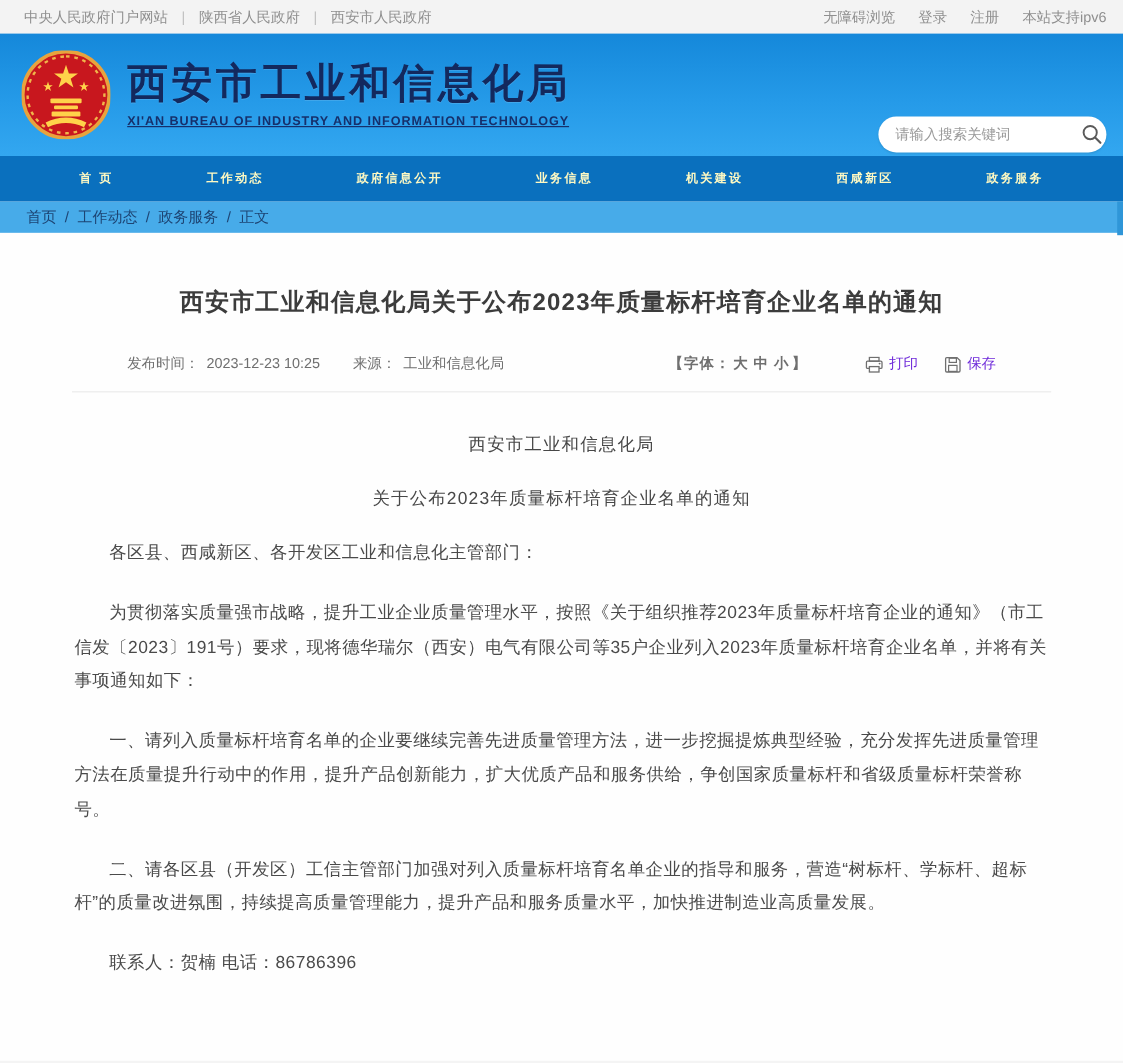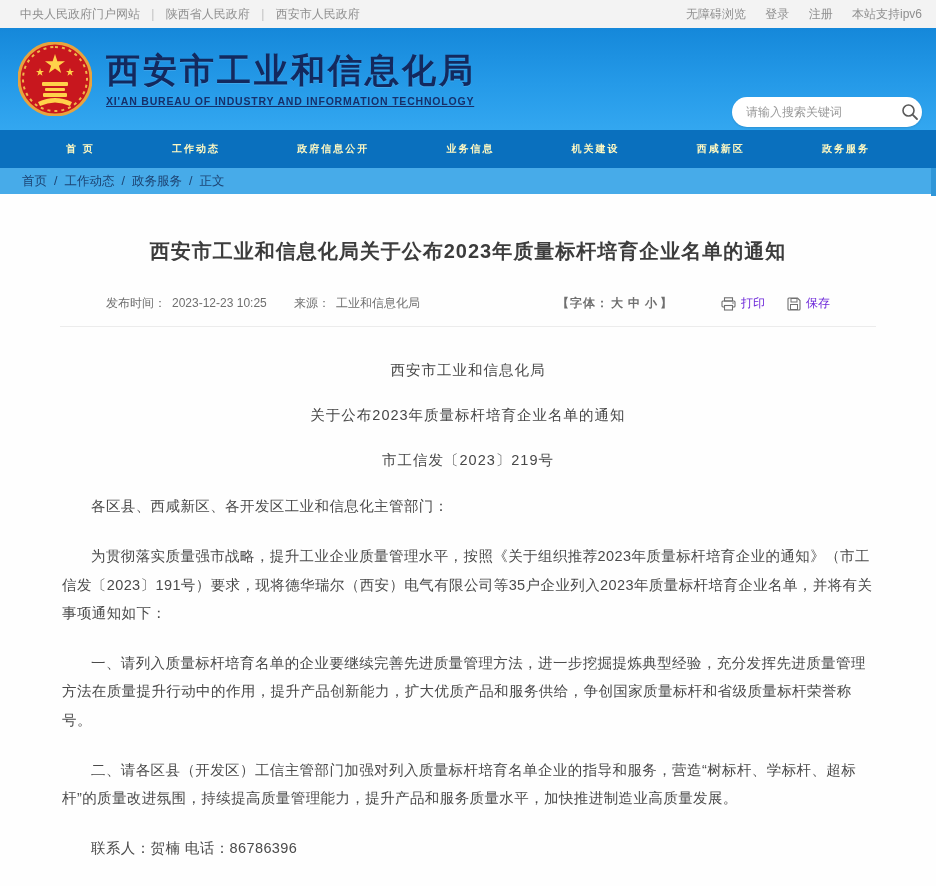--- a/index.html
+++ b/index.html
@@ -253,21 +253,20 @@
           <rect x="3.5" y="7.5" width="7" height="5" fill="none" stroke="#6f6f6f" stroke-width="1"></rect>
         </svg>
         <span>保存</span>
       </span>
     </div>
   </div>
 
   <div class="doc">
     <div class="doc-center-line">西安市工业和信息化局</div>
     <div class="doc-center-line">关于公布2023年质量标杆培育企业名单的通知</div>
-    <div class="doc-center-line">市工信发〔2023〕219号</div>
 
     <p class="doc-paragraph">各区县、西咸新区、各开发区工业和信息化主管部门：</p>
     <p class="doc-paragraph">为贯彻落实质量强市战略，提升工业企业质量管理水平，按照《关于组织推荐2023年质量标杆培育企业的通知》（市工信发〔2023〕191号）要求，现将德华瑞尔（西安）电气有限公司等35户企业列入2023年质量标杆培育企业名单，并将有关事项通知如下：</p>
     <p class="doc-paragraph">一、请列入质量标杆培育名单的企业要继续完善先进质量管理方法，进一步挖掘提炼典型经验，充分发挥先进质量管理方法在质量提升行动中的作用，提升产品创新能力，扩大优质产品和服务供给，争创国家质量标杆和省级质量标杆荣誉称号。</p>
     <p class="doc-paragraph">二、请各区县（开发区）工信主管部门加强对列入质量标杆培育名单企业的指导和服务，营造“树标杆、学标杆、超标杆”的质量改进氛围，持续提高质量管理能力，提升产品和服务质量水平，加快推进制造业高质量发展。</p>
     <p class="doc-paragraph">联系人：贺楠 电话：86786396</p>
 
   </div>
 </div>
 

